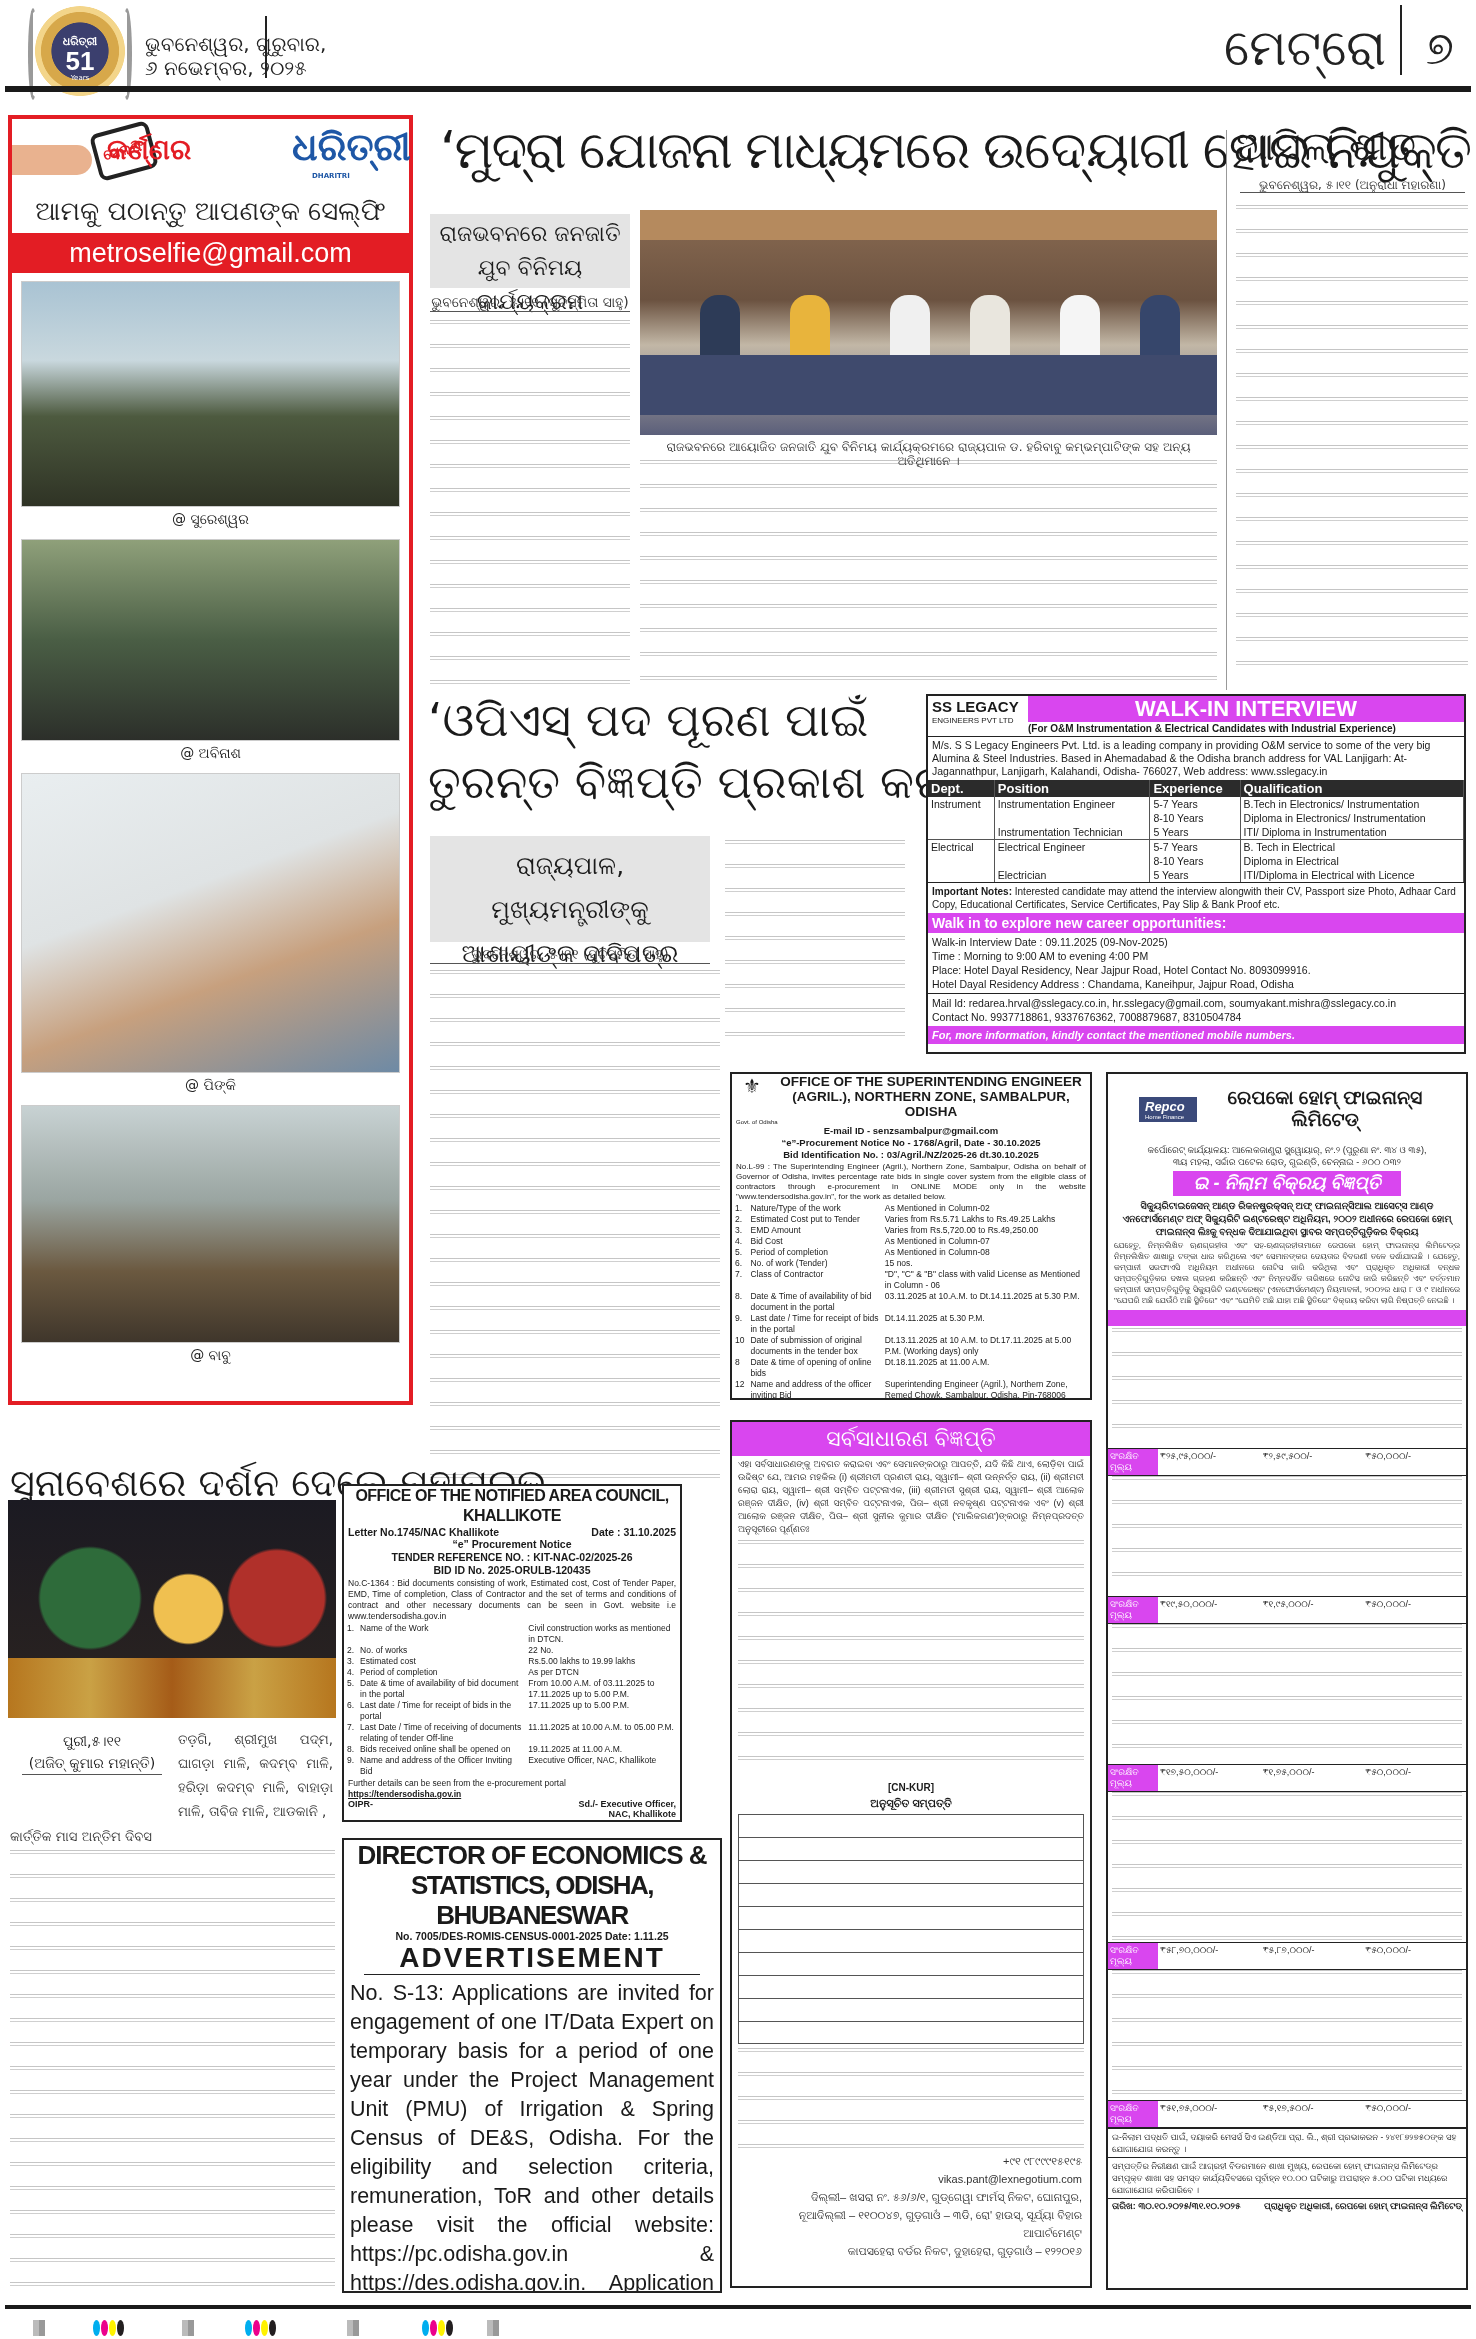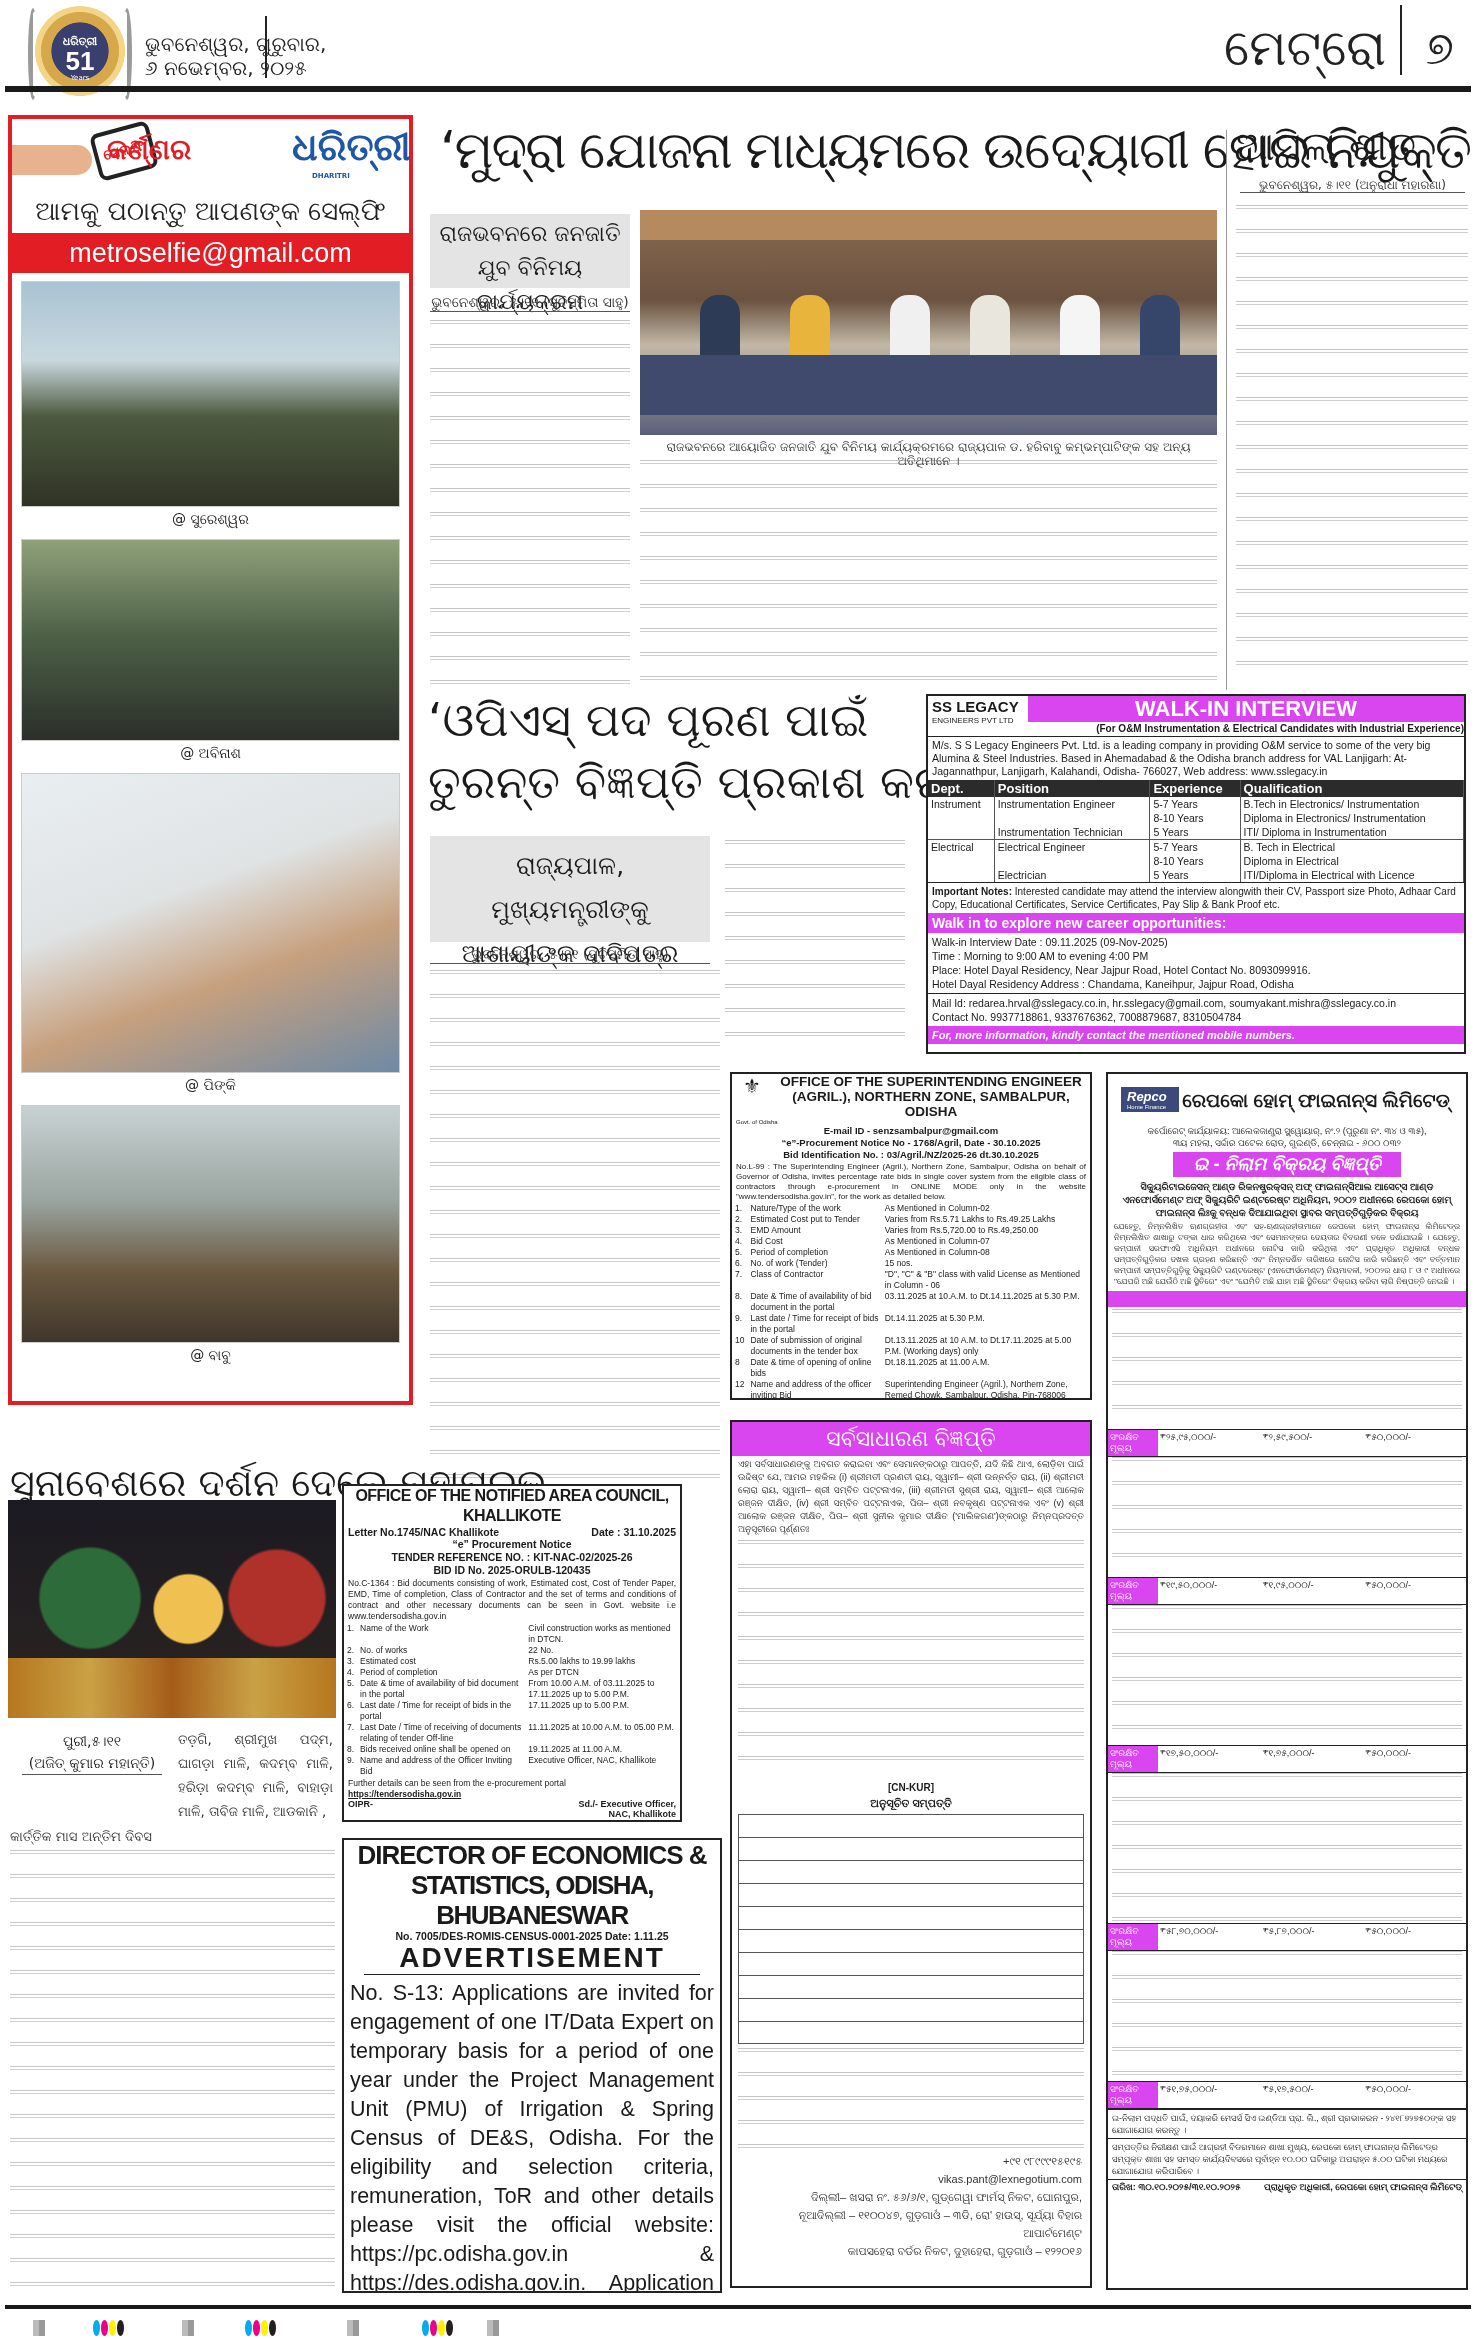--- a/index.html
+++ b/index.html
@@ -157,21 +157,21 @@
 <div class="body-text fakelines" style="left:725px;top:840px;width:180px;height:210px;"></div>
 
 <div class="ad" style="left:926px;top:694px;width:540px;height:360px;">
   <div style="display:flex;height:40px;">
     <div style="width:100px;padding:2px 4px;">
       <div style="font-size:15px;font-weight:bold;line-height:18px;">SS LEGACY</div>
       <div style="font-size:8px;">ENGINEERS PVT LTD</div>
     </div>
     <div style="flex:1;">
       <div class="dark" style="font-size:22px;font-weight:bold;text-align:center;line-height:26px;">WALK-IN INTERVIEW</div>
-      <div style="font-size:10px;font-weight:bold;text-align:right;line-height:14px;">(For O&amp;M Instrumentation &amp; Electrical Candidates with Industrial Experience)</div>
+      <div style="font-size:10px;font-weight:bold;text-align:left;line-height:14px;">(For O&amp;M Instrumentation &amp; Electrical Candidates with Industrial Experience)</div>
     </div>
   </div>
   <div style="font-size:10.5px;line-height:13px;padding:2px 4px;border-top:1px solid #222;">M/s. S S Legacy Engineers Pvt. Ltd. is a leading company in providing O&amp;M service to some of the very big Alumina &amp; Steel Industries. Based in Ahemadabad &amp; the Odisha branch address for VAL Lanjigarh: At-Jagannathpur, Lanjigarh, Kalahandi, Odisha- 766027, Web address: www.sslegacy.in</div>
   <table>
     <thead>
       <tr>
         <th>Dept.</th>
         <th>Position</th>
         <th>Experience</th>
         <th>Qualification</th>
@@ -325,21 +325,21 @@
   <div style="text-align:right;padding:2px 8px;font-size:11px;line-height:18px;color:#333;">
     <div>+୯୧ ୯୮୯୯୯୧୫୧୯୫</div>
     <div>vikas.pant@lexnegotium.com</div>
     <div>ଦିଲ୍ଲୀ– ଖସରା ନଂ. ୫୬/୬/୧, ଗୁଡ୍ଗେୱା ଫାର୍ମସ୍ ନିକଟ, ଘୋନାପୁର,</div>
     <div>ନୂଆଦିଲ୍ଲୀ – ୧୧୦୦୪୭, ଗୁଡ଼ଗାଓଁ – ୩ଡି, ରୋ' ହାଉସ୍, ସୂର୍ଯ୍ୟା ବିହାର ଆପାର୍ଟମେଣ୍ଟ</div>
     <div>କାପସହେରା ବର୍ଡର ନିକଟ, ଦୁହାହେରା, ଗୁଡ଼ଗାଓଁ – ୧୨୨୦୧୬</div>
   </div>
 </div>
 
 <div class="ad" style="left:1106px;top:1072px;width:362px;height:1218px;">
-  <div style="display:flex;align-items:flex-end;padding:13px;">
+  <div style="display:flex;align-items:center;padding:13px;margin-left:18px;">
     <div style="background:#3b4a7a;color:#fff;padding:2px 6px;width:58px;">
       <div style="font-size:13px;font-weight:bold;font-style:italic;">Repco</div>
       <div style="font-size:6px;">Home Finance</div>
     </div>
     <div style="flex:1;text-align:center;font-size:19px;font-weight:bold;">ରେପକୋ ହୋମ୍ ଫାଇନାନ୍ସ ଲିମିଟେଡ୍</div>
   </div>
   <div style="font-size:9px;text-align:center;line-height:12px;">କର୍ପୋରେଟ୍ କାର୍ଯ୍ୟାଳୟ: ଆଲେକଜାଣ୍ଡ୍ରା ସ୍କ୍ୱୋୟାର୍, ନଂ.୨ (ପୁରୁଣା ନଂ. ୩୪ ଓ ୩୫),</div>
   <div style="font-size:9px;text-align:center;line-height:12px;">୩ୟ ମହଲା, ସର୍ଦ୍ଦାର ପଟେଲ ରୋଡ୍, ଗୁଇଣ୍ଡି, ଚେନ୍ନାଇ - ୬୦୦ ୦୩୨</div>
   <div style="display:flex;justify-content:center;margin:3px 0;font-style:italic;">
     <div class="dark" style="font-size:18px;font-weight:bold;padding:2px 20px;">ଇ - ନିଲାମ ବିକ୍ରୟ ବିଜ୍ଞପ୍ତି</div>

